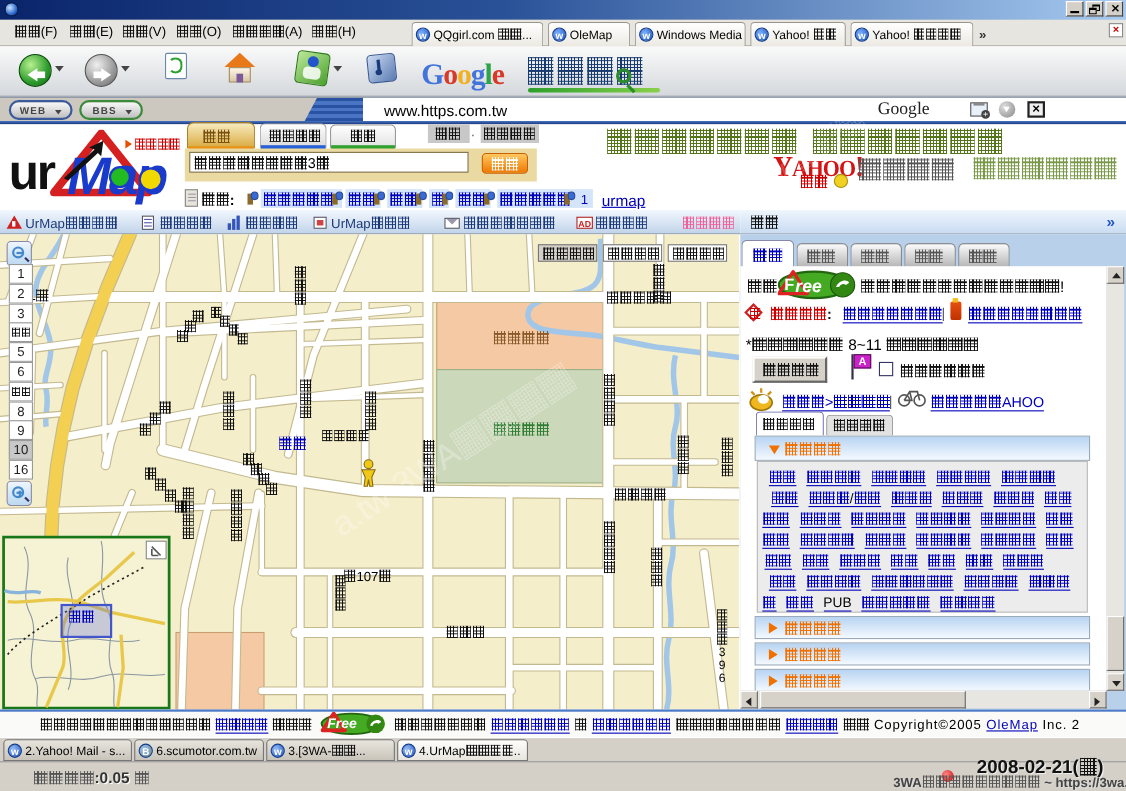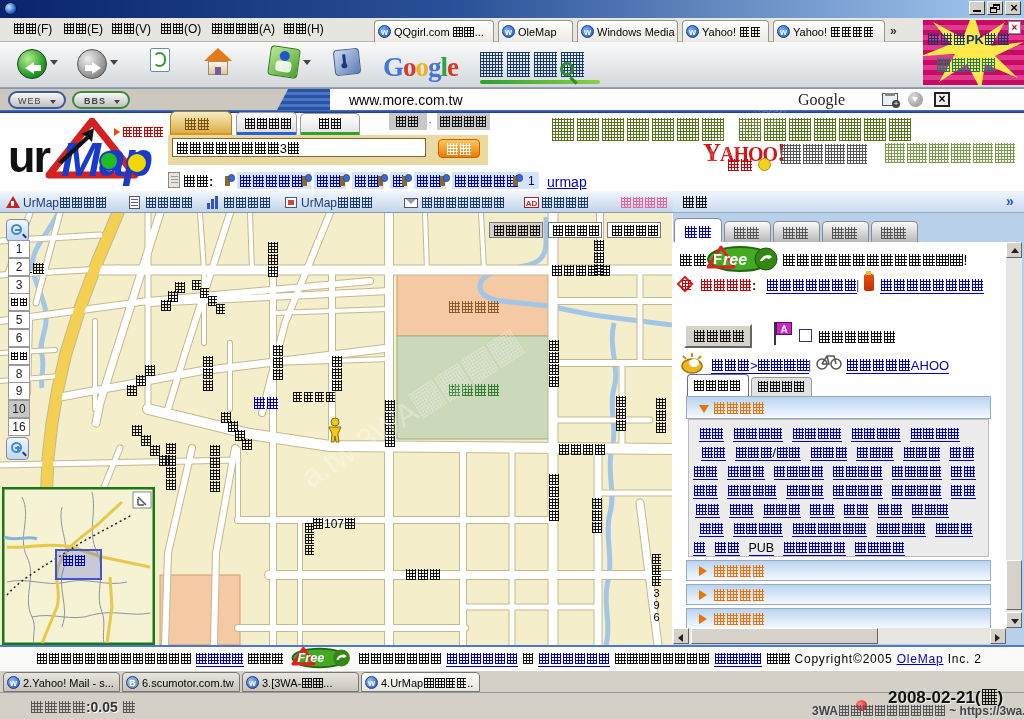--- a/index.html
+++ b/index.html
@@ -82,30 +82,30 @@
       <div class="abs" style="left:8px;top:4px;width:3px;height:12px;background:#1a3a7a"></div>
       <div class="abs" style="left:6px;top:13px;width:6px;height:5px;border-radius:3px;background:#1a3a7a"></div>
     </div>
     <div class="abs " style="left:383px;top:52px;font-family:Liberation Serif,serif;font-size:27px;font-weight:bold;letter-spacing:-1px"><span style="color:#4274db">G</span><span style="color:#d83a2a">o</span><span style="color:#f0b020">o</span><span style="color:#4274db">g</span><span style="color:#2ca44a">l</span><span style="color:#d83a2a">e</span></div>
     <div class="abs " style="left:478px;top:50px;font-size:27px;font-weight:bold;white-space:nowrap"><i class="c knv"></i><i class="c knv"></i><i class="c knv"></i><i class="c knv"></i></div>
     <div class="abs " style="left:480px;top:80px;width:120px;height:4px;border-radius:2px;background:linear-gradient(90deg,#2ca02c,#8ad04a)"></div>
     <div class="abs " style="left:560px;top:62px;width:14px;height:14px;border:3px solid #2c8c2c;border-radius:50%"></div>
     <div class="abs " style="left:572px;top:76px;width:3px;height:9px;background:#2c8c2c;transform:rotate(-45deg)"></div>
     <div class="abs " style="left:0;top:88px;width:1024px;height:24px;background:#ccc8c0;border-top:1px solid #8a96a8"></div>
     <div class="abs " style="left:8px;top:91px;width:58px;height:18px;border:2px solid #3a5a9a;border-radius:9px;background:linear-gradient(#f8f8f8,#c0c0c0)">
-      <div class="abs" style="left:8px;top:3px;font-size:9px;font-weight:normal;color:#444;letter-spacing:1px">WEB</div>
+      <div class="abs" style="left:8px;top:3px;font-size:9px;font-weight:bold;color:#444;letter-spacing:1px">WEB</div>
       <div class="abs" style="left:40px;top:7px;width:0;height:0;border:3px solid transparent;border-top:4px solid #444"></div>
     </div>
     <div class="abs " style="left:72px;top:91px;width:58px;height:18px;border:2px solid #3a8a3a;border-radius:9px;background:linear-gradient(#f8f8f8,#c0c0c0)">
       <div class="abs" style="left:10px;top:3px;font-size:9px;font-weight:bold;color:#444;letter-spacing:1px">BBS</div>
       <div class="abs" style="left:40px;top:7px;width:0;height:0;border:3px solid transparent;border-top:4px solid #444"></div>
     </div>
     <div class="abs " style="left:282px;top:89px;width:62px;height:23px;background:repeating-linear-gradient(180deg,#2a52a2 0 3px,#4a74c4 3px 6px);transform:skewX(-28deg)"></div>
     <div class="abs " style="left:330px;top:89px;width:694px;height:23px;background:#fff"></div>
-    <div class="abs " style="left:349px;top:92px;font-size:14px;color:#000">www.more.com.tw</div>
+    <div class="abs " style="left:349px;top:92px;font-size:14px;color:#000">www.https.com.tw</div>
     <div class="abs " style="left:798px;top:91px;font-family:Liberation Serif,serif;font-size:16px;color:#222">Google</div>
     <div class="abs " style="left:882px;top:93px;width:16px;height:13px;border:1px solid #555;background:#e8f0fa">
       <div class="abs" style="left:2px;top:-1px;width:10px;height:3px;background:#888"></div>
       <div class="abs" style="right:-3px;bottom:-3px;width:8px;height:8px;border-radius:4px;background:#444;color:#fff;font-size:8px;line-height:7px;text-align:center">+</div>
     </div>
     <div class="abs " style="left:908px;top:92px;width:15px;height:15px;border-radius:8px;background:radial-gradient(circle at 5px 5px,#ddd,#888)">
       <div class="abs" style="left:4px;top:5px;width:0;height:0;border:3px solid transparent;border-top:5px solid #fff"></div>
     </div>
     <div class="abs " style="left:934px;top:92px;width:16px;height:15px;border:2px solid #222;background:#f0f0f0;color:#000;font-weight:bold;font-size:12px;text-align:center;line-height:11px">×</div>
     <div class="abs " style="left:0;top:110px;width:1024px;height:3px;background:linear-gradient(#4a74c4,#16387c)"></div>
@@ -559,20 +559,21 @@
       <div class="abs" style="left:2px;top:2px;width:12px;height:12px;border:2px solid #cc2222;transform:rotate(45deg)"></div>
       <i class="c kr" style="position:absolute;left:4px;top:4px;font-size:11px"></i>
     </div>
     <div class="abs " style="left:700px;top:278px;font-size:13px;font-weight:bold;white-space:nowrap"><i class="c kr"></i><i class="c kr"></i><i class="c kr"></i><i class="c kr"></i><span style="color:#111">:</span></div>
     <div class="abs " style="left:766px;top:278px;font-size:13px;border-bottom:1px solid #00b;white-space:nowrap"><i class="c kb"></i><i class="c kb"></i><i class="c kb"></i><i class="c kb"></i><i class="c kb"></i><i class="c kb"></i><i class="c kb"></i></div>
     <div class="abs " style="left:856px;top:277px;font-size:13px;color:#555">|</div>
     <div class="abs " style="left:864px;top:274px;width:10px;height:17px;background:linear-gradient(#e85010,#c03000);border-radius:2px">
       <div class="abs" style="left:2px;top:-3px;width:5px;height:4px;background:#f0c020"></div>
     </div>
     <div class="abs " style="left:880px;top:278px;font-size:13px;border-bottom:1px solid #00b;white-space:nowrap"><i class="c kb"></i><i class="c kb"></i><i class="c kb"></i><i class="c kb"></i><i class="c kb"></i><i class="c kb"></i><i class="c kb"></i><i class="c kb"></i></div>
+    <div class="abs " style="left:678px;top:305px;font-size:14px;white-space:nowrap">*<i class="c k"></i><i class="c k"></i><i class="c k"></i><i class="c k"></i><i class="c k"></i><i class="c k"></i> 8~11 <i class="c k"></i><i class="c k"></i><i class="c k"></i><i class="c k"></i><i class="c k"></i><i class="c k"></i></div>
     <div class="abs " style="left:684px;top:324px;width:68px;height:24px;background:#d6d2ca;border:2px solid;border-color:#fff #666 #666 #fff">
       <div class="abs" style="left:7px;top:3px;font-size:13px"><i class="c k"></i><i class="c k"></i><i class="c k"></i><i class="c k"></i></div>
     </div>
     <div class="abs " style="left:774px;top:322px;width:2px;height:23px;background:#334"></div>
     <div class="abs " style="left:776px;top:322px;width:16px;height:13px;background:#cc22cc;border:1px solid #551055;color:#fff;font-size:10px;font-weight:bold;text-align:center;line-height:13px">A</div>
     <div class="abs " style="left:799px;top:329px;width:13px;height:13px;background:#fff;border:1px solid #336"></div>
     <div class="abs " style="left:818px;top:330px;font-size:13px;white-space:nowrap"><i class="c k"></i><i class="c k"></i><i class="c k"></i><i class="c k"></i><i class="c k"></i><i class="c k"></i></div>
     <svg class="abs" style="left:680px;top:352px" width="26" height="22" viewBox="0 0 26 22">
 <ellipse cx="12" cy="14" rx="10" ry="7" fill="#f0b820" stroke="#a07808" stroke-width="1.5"></ellipse>
 <ellipse cx="14" cy="11" rx="5" ry="4" fill="#fff"></ellipse>
@@ -658,21 +659,14 @@
     </div>
     <div class="abs " style="left:361px;top:672px;width:119px;height:20px;background:linear-gradient(#fdfdfb,#e8e5de);border:1px solid #777;border-radius:4px 4px 0 0">
       <div class="abs" style="left:3px;top:3px;width:13px;height:13px;border-radius:7px;background:radial-gradient(circle at 4px 4px,#9ac0f8,#1c50b8);border:1px solid #123c8c;color:#fff;font-size:9px;font-weight:bold;text-align:center;line-height:13px">w</div>
       <div class="abs" style="left:19px;top:4px;font-size:11px;white-space:nowrap;overflow:hidden;width:97px">4.UrMap<i class="c k"></i><i class="c k"></i><i class="c k"></i><i class="c k"></i>..</div>
     </div>
     <div class="abs " style="left:0;top:692px;width:1024px;height:27px;background:#d4d0c8;border-top:1px solid #999"></div>
     <div class="abs " style="left:30px;top:699px;font-size:14px;font-weight:bold;color:#333;text-shadow:1px 1px 0 #fff;white-space:nowrap"><i class="c kgr"></i><i class="c kgr"></i><i class="c kgr"></i><i class="c kgr"></i>:0.05 <i class="c kgr"></i></div>
     <div class="abs " style="left:888px;top:688px;font-size:17px;font-weight:bold;color:#111;text-shadow:1px 1px 0 #eee;white-space:nowrap">2008-02-21(<i class="c k"></i>)</div>
     <div class="abs " style="left:856px;top:700px;width:11px;height:11px;border-radius:6px;background:radial-gradient(circle at 4px 4px,#f88,#c00)"></div>
     <div class="abs " style="left:812px;top:704px;font-size:12px;font-weight:bold;color:#444;text-shadow:1px 1px 0 #ddd;white-space:nowrap">3WA<i class="c kgr"></i><i class="c kgr"></i><i class="c kgr"></i><i class="c kgr"></i><i class="c kgr"></i><i class="c kgr"></i><i class="c kgr"></i><i class="c kgr"></i><i class="c kgr"></i> ~ https://3wa.tw</div>
-    <div class="abs " style="left:923px;top:20px;width:101px;height:65px;background:repeating-linear-gradient(0deg,#c80a64 0 5px,#e03a8e 5px 10px);overflow:hidden">
-      <svg class="abs" style="left:0;top:0" width="101" height="65" viewBox="0 0 101 65">
-<polygon points="50,-8 58,18 82,2 68,26 101,22 72,36 95,58 62,44 58,70 44,44 16,62 32,34 -2,36 28,24 10,2 40,18" fill="#ffe84a"></polygon>
-</svg>
-      <div class="abs" style="left:4px;top:12px;font-size:13px;font-weight:bold;white-space:nowrap"><i class="c knv"></i><i class="c knv"></i><i class="c knv"></i><span style="color:#16386e">PK</span><i class="c knv"></i><i class="c knv"></i></div>
-      <div class="abs" style="left:13px;top:36px;font-size:15px;font-weight:bold;white-space:nowrap"><i class="c ktl"></i><i class="c ktl"></i><i class="c ktl"></i><i class="c ktl"></i></div>
-    </div>
     <div class="abs " style="left:1008px;top:21px;width:13px;height:13px;background:#fff;border:1px solid #888;color:#c00;font-size:10px;font-weight:bold;text-align:center;line-height:12px">×</div>
     <div class="abs" style="left:690px;top:150px;font-size:26px;white-space:nowrap;opacity:0.18;transform:rotate(-33deg);transform-origin:0 0;color:#fff">w <i class="c kw"></i><i class="c kw"></i><i class="c kw"></i></div>
 </div>
 </body></html>

